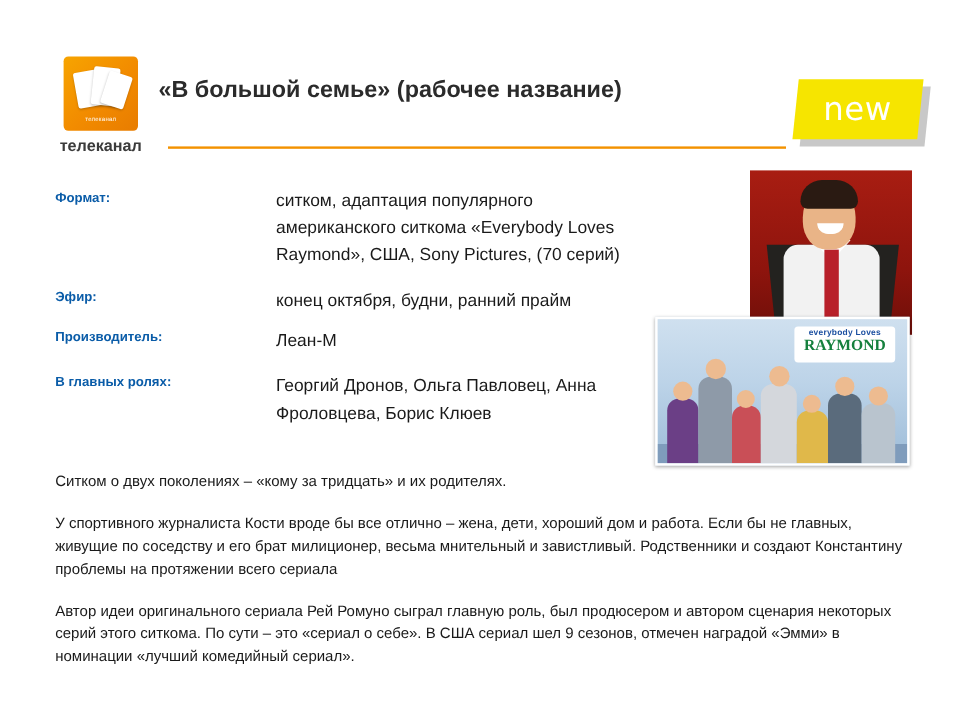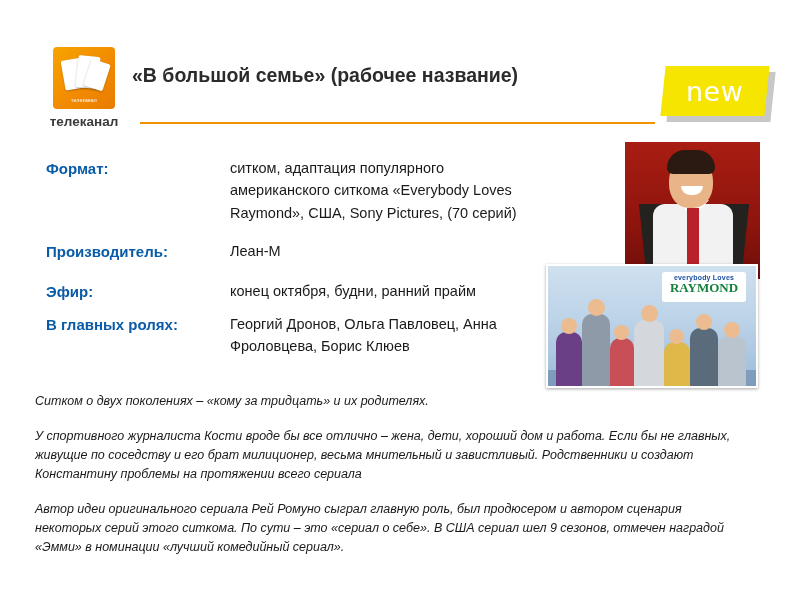--- a/index.html
+++ b/index.html
@@ -140,21 +140,21 @@
     top: 157px;
     width: 500px;
   }
   .info-row {
     display: flex;
     margin-bottom: 16px;
   }
   .info-label {
     width: 184px;
     flex: 0 0 184px;
-    font-size: 15px;
+    font-size: 11px;
     font-weight: bold;
     color: #0a5ca8;
     line-height: 1.55;
   }
   .info-value {
     font-size: 14.5px;
     color: #1a1a1a;
     line-height: 1.55;
     max-width: 316px;
   }
@@ -296,24 +296,23 @@
   .pp-floor {
     position: absolute;
     left: 0; right: 0; bottom: 0;
     height: 16px;
     background: #7f9cbc;
   }
 
   
   .body-text {
     position: absolute;
-    left: 35px;
+    left: 46px;
     top: 392px;
     width: 710px;
-    font-style: italic;
   }
   .body-text p {
     margin: 0 0 16px 0;
     font-size: 12.5px;
     color: #1a1a1a;
     line-height: 1.52;
   }
 </style>
 </head>
 <body>
@@ -338,27 +337,27 @@
     <div class="badge-face">
       <span>new</span>
     </div>
   </div>
 
   <div class="info">
     <div class="info-row">
       <div class="info-label">Формат:</div>
       <div class="info-value">ситком, адаптация популярного американского ситкома «Everybody Loves Raymond», США, Sony Pictures, (70 серий)</div>
     </div>
+    <div class="info-row tight">
+      <div class="info-label">Эфир:</div>
+      <div class="info-value">конец октября, будни, ранний прайм</div>
+    </div>
     <div class="info-row">
       <div class="info-label">Производитель:</div>
       <div class="info-value">Леан-М</div>
-    </div>
-    <div class="info-row tight">
-      <div class="info-label">Эфир:</div>
-      <div class="info-value">конец октября, будни, ранний прайм</div>
     </div>
     <div class="info-row">
       <div class="info-label">В главных ролях:</div>
       <div class="info-value">Георгий Дронов, Ольга Павловец, Анна Фроловцева, Борис Клюев</div>
     </div>
   </div>
 
   <div class="photo-main">
     <div class="pm-vest-l"></div>
     <div class="pm-vest-r"></div>

